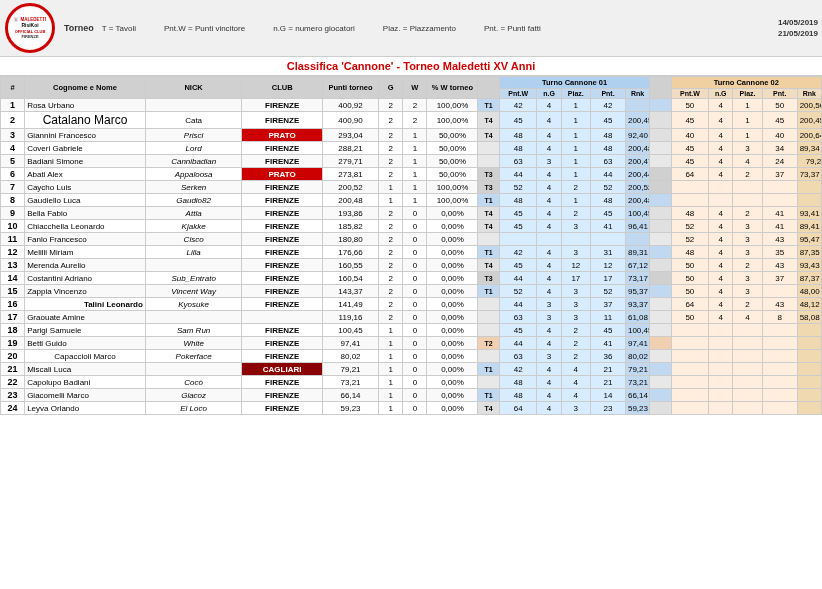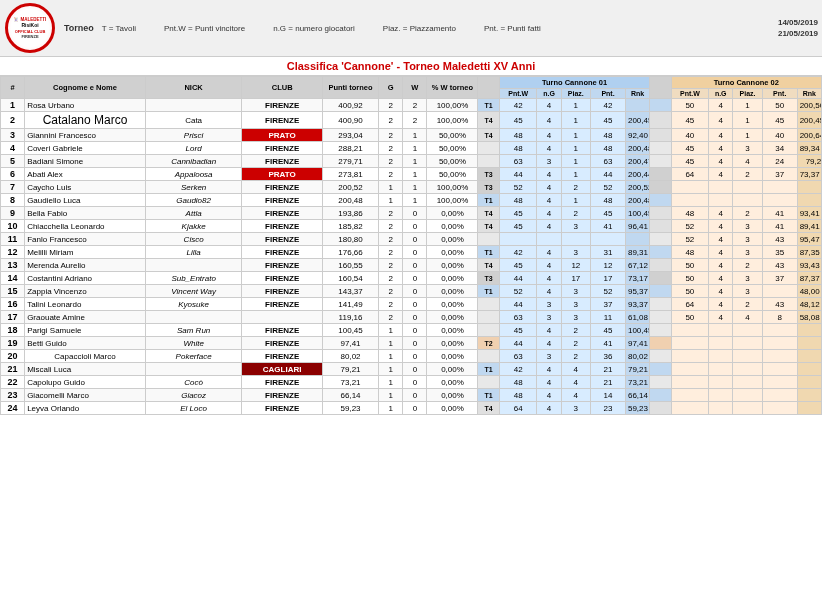--- a/index.html
+++ b/index.html
@@ -536,21 +536,21 @@
     <td style="background:#c0d8f0;">95,37</td>
     <td style="background:#c0d8f0;font-size:7px;"></td>
     <td style="background:#ffeedd;">50</td>
     <td style="background:#ffeedd;">4</td>
     <td style="background:#ffeedd;">3</td>
     <td style="background:#ffeedd;"></td>
     <td style="background:#f0d8b0;">48,00</td>
   </tr>
       <tr>
     <td class="rank-cell">16</td>
-    <td style="text-align:left;font-size:8px;">Talini Leonardo</td>
+    <td style="text-align:right;font-size:8px;font-weight:bold;">Talini Leonardo</td>
     <td style="font-style:italic;">Kyosuke</td>
     <td class="firenze" style="font-weight:bold;font-size:8px;">FIRENZE</td>
     <td>141,49</td>
     <td>2</td>
     <td>0</td>
     <td>0,00%</td>
     <td style="background:#e8e8e8;font-size:7px;font-weight:bold;"></td>
     <td style="background:#d8ecff;">44</td>
     <td style="background:#d8ecff;">3</td>
     <td style="background:#d8ecff;">3</td>
@@ -668,21 +668,21 @@
     <td style="background:#c0d8f0;">79,21</td>
     <td style="background:#c0d8f0;font-size:7px;"></td>
     <td style="background:#ffeedd;"></td>
     <td style="background:#ffeedd;"></td>
     <td style="background:#ffeedd;"></td>
     <td style="background:#ffeedd;"></td>
     <td style="background:#f0d8b0;"></td>
   </tr>
       <tr>
     <td class="rank-cell">22</td>
-    <td style="text-align:left;font-size:8px;">Capolupo Guido</td>
+    <td style="text-align:left;font-size:8px;">Capolupo Badiani</td>
     <td style="font-style:italic;">Cocò</td>
     <td class="firenze" style="font-weight:bold;font-size:8px;">FIRENZE</td>
     <td>73,21</td>
     <td>1</td>
     <td>0</td>
     <td>0,00%</td>
     <td style="background:#e8e8e8;font-size:7px;font-weight:bold;"></td>
     <td style="background:#d8ecff;">48</td>
     <td style="background:#d8ecff;">4</td>
     <td style="background:#d8ecff;">4</td>

